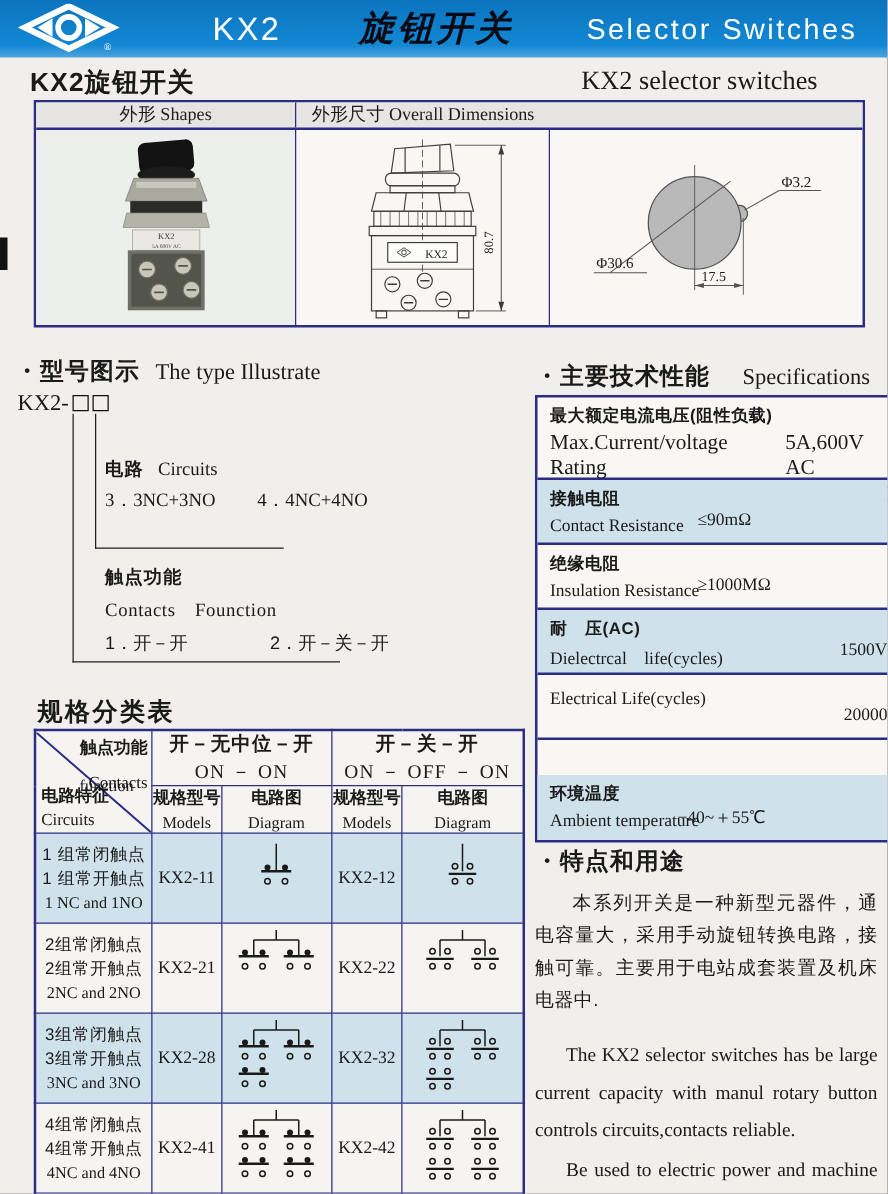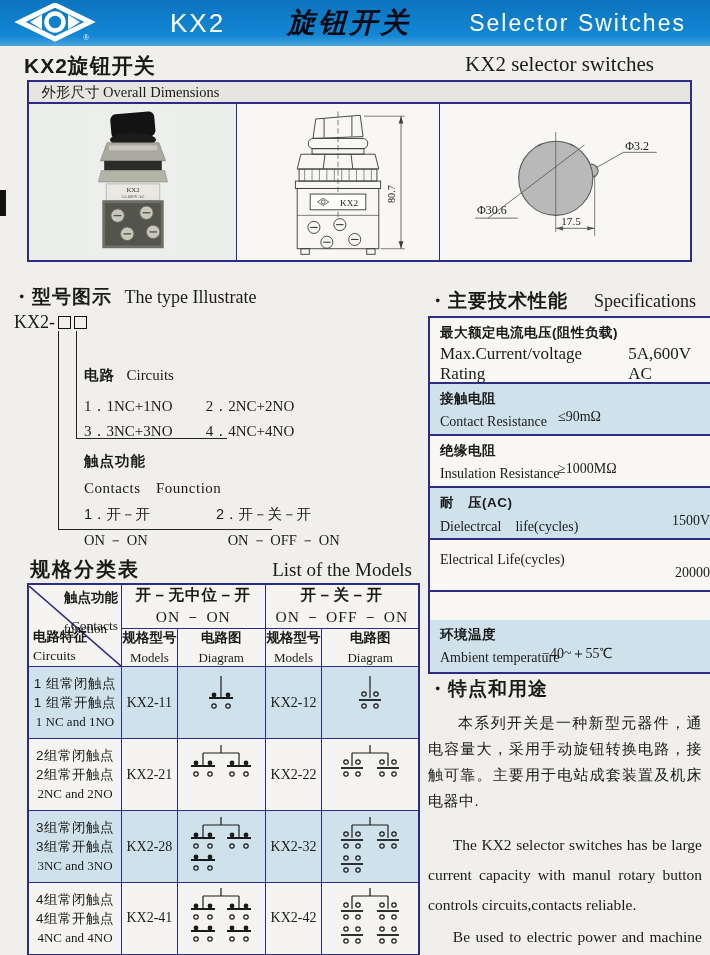--- a/index.html
+++ b/index.html
@@ -123,20 +123,21 @@
     <div class="hdr-model">KX2</div>
     <div class="hdr-zh">旋钮开关</div>
     <div class="hdr-en">Selector  Switches</div>
   </div>
 
   <div class="title-zh">KX2旋钮开关</div>
   <div class="title-en">KX2  selector  switches</div>
 
   <div class="ovw">
     <div class="ovw-head">
+      <div class="c1">外形 Shapes</div>
       <div class="c2">外形尺寸 Overall Dimensions</div>
     </div>
     <div class="ovw-body">
 
       <div class="c1">
         <div class="photo-wrap">
           <svg viewBox="0 0 100 150" width="96" height="144">
             <rect x="0" y="0" width="100" height="150" fill="#edefed"></rect>
             <g transform="rotate(-5 50 18)">
                 <rect x="27" y="3" width="46" height="26" rx="6" fill="#131313"></rect>
@@ -242,40 +243,32 @@
     <span>KX2-</span><span class="mbox"></span><span class="mbox"></span>
   </div>
   <div class="tline line-contacts"></div>
   <div class="tline line-circuits"></div>
 
   <div class="circuits-blk">
     <div>
       <span class="blk-label-zh">电路</span>
       <span class="blk-label-en">Circuits</span>
     </div>
-    <div class="blk-items row" style="margin-top:12px;">
-      <span>1．1NC+1NO</span>
-      <span>2．2NC+2NO</span>
-    </div>
     <div class="blk-items row">
       <span>3．3NC+3NO</span>
       <span>4．4NC+4NO</span>
     </div>
   </div>
 
   <div class="contacts-blk">
     <div class="blk-label-zh">触点功能</div>
     <div class="en">Contacts　Founction</div>
     <div class="row">
       <span style="display:inline-block">1．开－开</span>
       <span>2．开－关－开</span>
-    </div>
-    <div class="row row2 blk-items">
-      <span style="display:inline-block">ON － ON</span>
-      <span>ON － OFF － ON</span>
     </div>
   </div>
 
   <div class="spec-head">
     <span class="sec-zh">・主要技术性能</span>
     <span class="sec-en">Specifications</span>
   </div>
   <div class="spec">
     <div class="spec-row tall">
       <div class="sp-zh">最大额定电流电压(阻性负载)</div>
@@ -309,21 +302,20 @@
     </div>
     <div class="spec-row shaded">
       <div class="sp-zh">环境温度</div>
       <div class="sp-en">Ambient  temperature</div>
       <div class="sp-val v-amb">−40~＋55℃</div>
     </div>
   </div>
 
   <div class="models-head">
     <span class="sec-zh">规格分类表</span>
-    <span class="sec-en">List  of  the  Models</span>
   </div>
 
   <table class="models">
     <colgroup>
         <col style="width:92px">
         <col style="width:57px">
         <col style="width:88px">
         <col style="width:58px">
         <col style="width:98px">
       </colgroup>

